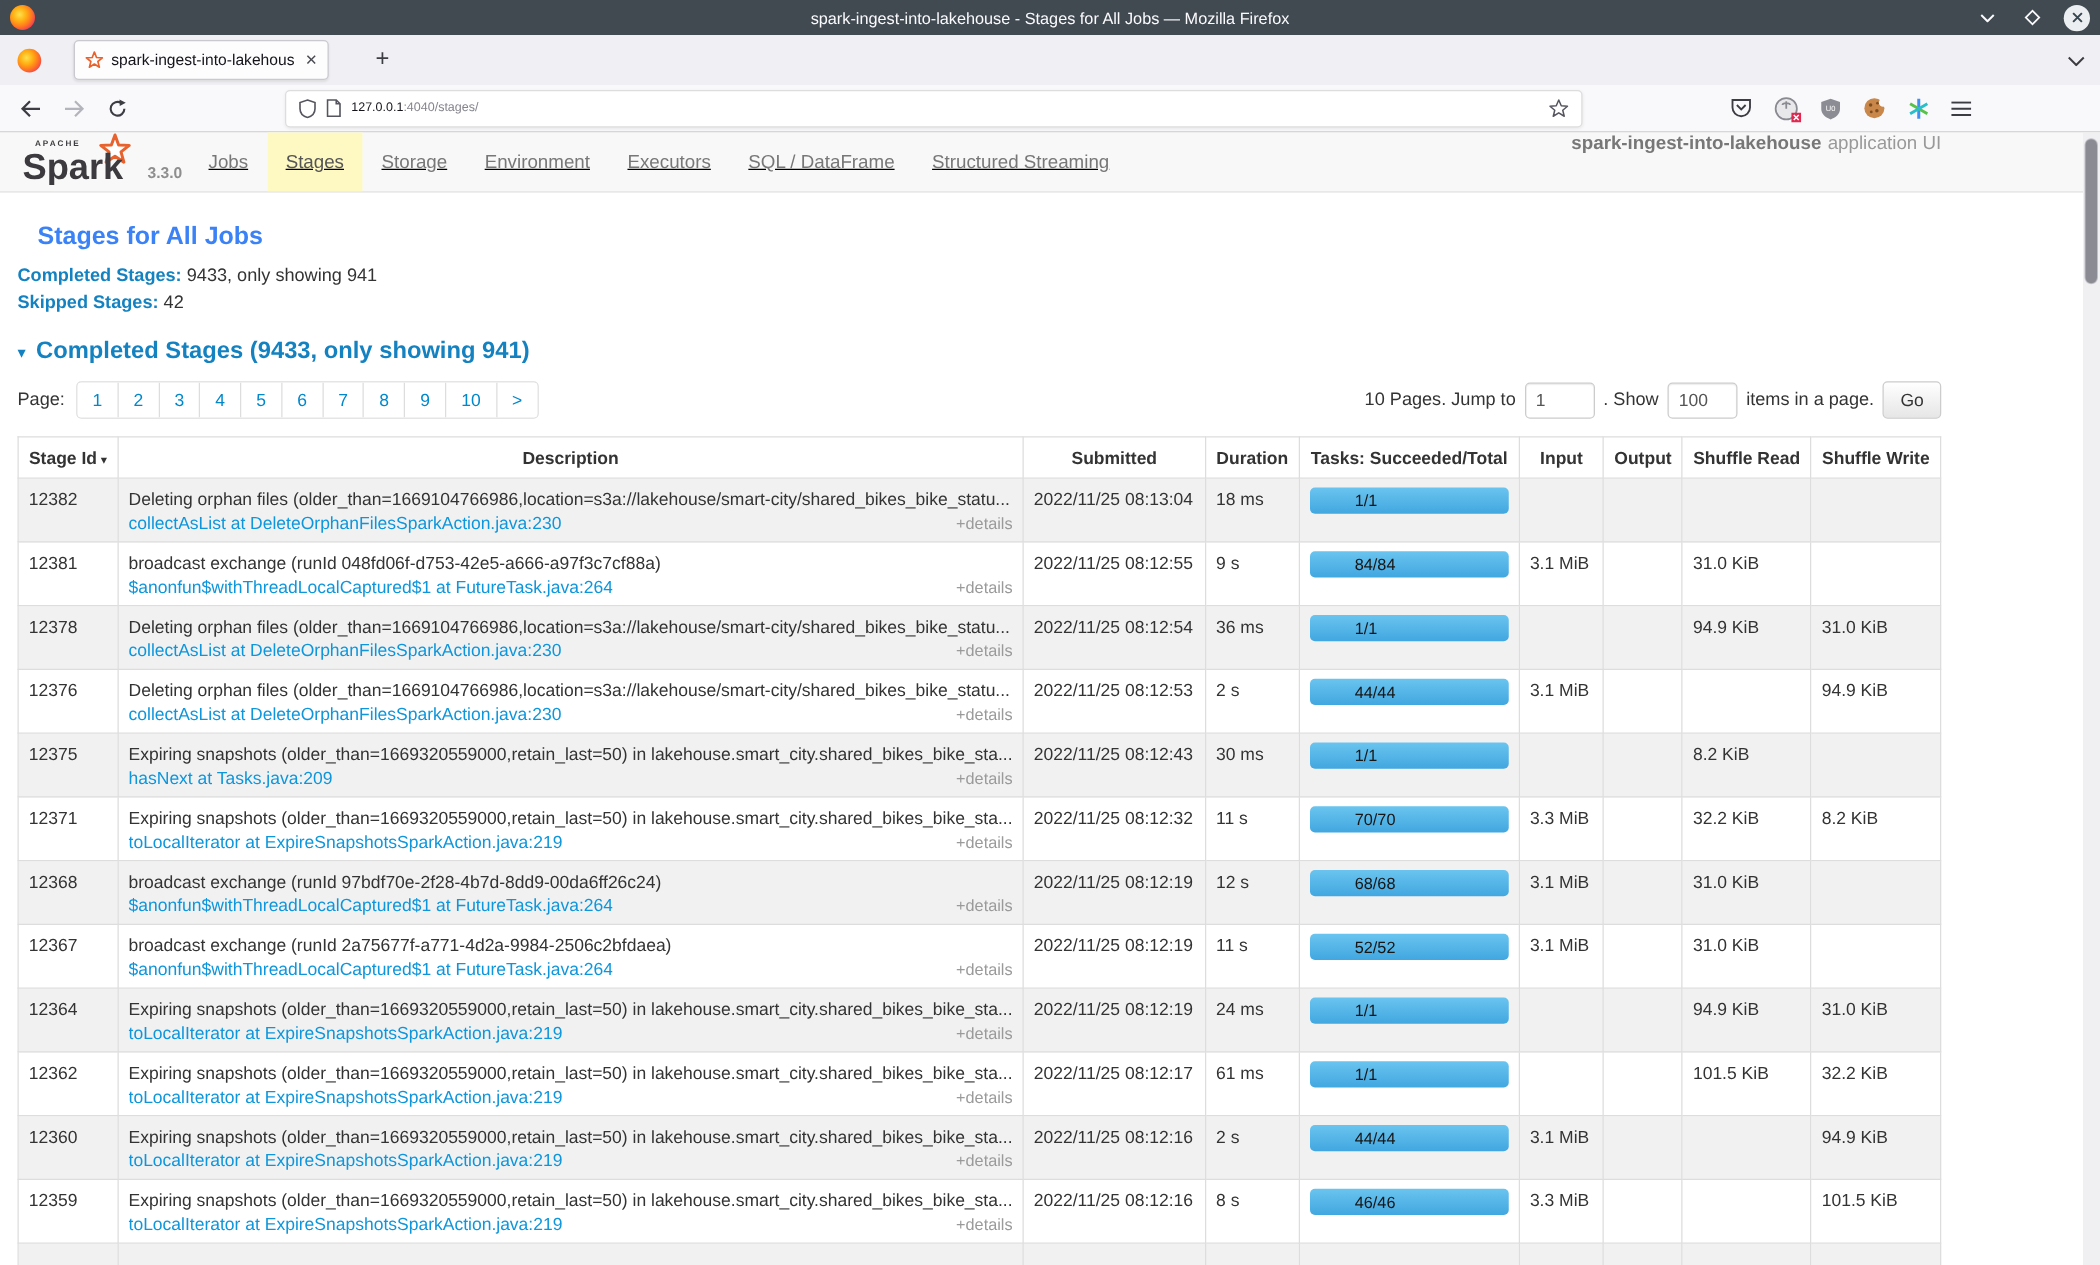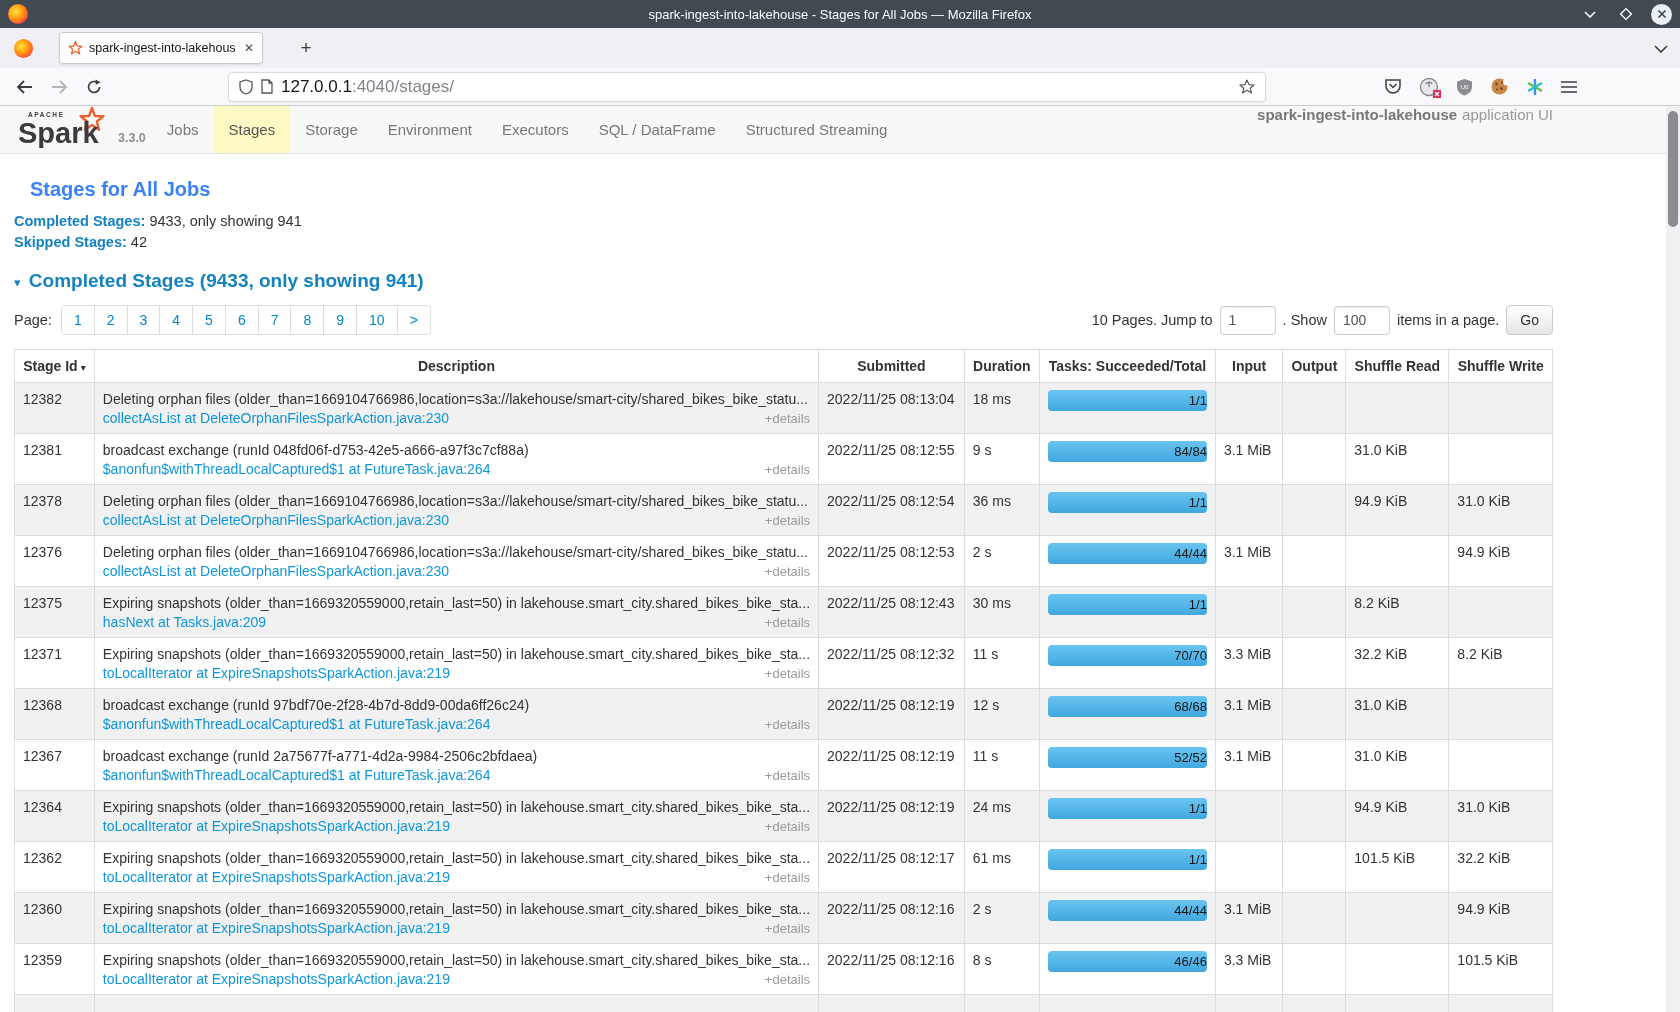--- a/index.html
+++ b/index.html
@@ -22,30 +22,30 @@
     display: flex; align-items: center; padding: 0 8px; gap: 6px; box-shadow: 0 1px 2px rgba(0,0,0,.08); }
   .tab-title { flex: 1; font-size: 12.5px; color: #15141a; white-space: nowrap; overflow: hidden; }
   .tab-close { color: #4a4a52; font-size: 12px; }
   .newtab-btn { font-size: 19px; color: #3c3c43; margin-left: 14px; width: 26px; text-align: center; }
   .alltabs-btn { position: absolute; right: 12px; }
 
   .toolbar { height: 38px; background: #f9f9fb; border-bottom: 1px solid #ccc; display: flex; align-items: center; padding: 0 10px; }
   .nav-btns { display: flex; align-items: center; gap: 18px; margin: 0 10px 0 6px; }
   .urlbar { flex: 0 0 1038px; height: 30px; margin-left: 116px; background: #fff; border: 1px solid #ddd; border-radius: 4px;
     display: flex; align-items: center; padding: 0 10px; gap: 8px; box-shadow: 0 1px 3px rgba(0,0,0,.07); }
-  .url-text { flex: 1; font-size: 17px; color: #15141a; }
+  .url-text { flex: 1; font-size: 10px; color: #15141a; }
   .url-text .url-dim { color: #84848c; }
   .toolbar-right { display: flex; align-items: center; gap: 17px; margin-left: 118px; }
 
   
   .spark-navbar { height: 48px; background: #f8f8f8; border-bottom: 1px solid #e2e2e2; display: flex; align-items: stretch; position: relative; }
   .brand { display: flex; align-items: flex-end; padding: 3px 6px 5px 14px; gap: 6px; }
   .brand-version { font-size: 12.5px; font-weight: bold; color: #8e8e8e; padding-bottom: 3px; }
   .spark-nav { display: flex; list-style: none; }
-  .spark-nav li { display: flex; }
+  .spark-nav li { display: flex; text-decoration: underline; }
   .spark-nav a { display: flex; align-items: center; padding: 0 15px; font-size: 15px; color: #777; text-decoration: none; }
   .spark-nav li.active a { background: #fef9c3; color: #555; }
   .app-label { position: absolute; right: 127px; top: 0; height: 48px; display: flex; font-size: 15px; color: #999; }
   .app-label b { color: #777; margin-right: 5px; }
 
   
   .container { width: 1539px; margin-left: 14px; }
   h1.page-title { font-size: 20px; font-weight: bold; color: #3b82f6; margin: 24px 16px 10px; }
   .stats { font-size: 14.5px; color: #333; line-height: 21px; }
   .stats .blue-label { color: #1482c0; font-weight: bold; }
@@ -71,21 +71,21 @@
   th.col-stageid { width: 82px; } th.col-desc { width: 674px; } th.col-submitted { width: 155px; }
   th.col-duration { width: 78px; } th.col-tasks { width: 187px; } th.col-input { width: 88px; }
   th.col-output { width: 62px; } th.col-sread { width: 106px; } th.col-swrite { width: 107px; }
   .sort-arrow { font-size: 10px; margin-left: 3px; }
   td .cell-line { line-height: 19px; padding-top: 2px; white-space: nowrap; }
   .desc-line1 { line-height: 19px; padding-top: 2px; white-space: nowrap; overflow: hidden; color: #333; }
   .desc-line2 { line-height: 19px; display: flex; justify-content: space-between; align-items: baseline; }
   .desc-link { color: #0e96dc; text-decoration: none; white-space: nowrap; overflow: hidden; }
   .details-toggle { color: #9a9a9a; font-size: 13px; cursor: pointer; }
   .progress-wrap { margin-top: 2px; height: 21px; border-radius: 4px; background: linear-gradient(#6ac4ef, #41a7e0);
-    text-align: right; font-size: 13px; color: #161616; line-height: 21px; padding-left: 36px; }
+    text-align: left; font-size: 13px; color: #161616; line-height: 21px; padding-left: 36px; }
   tr.filler td { height: 70px; }
 
   
   .scrollbar { position: fixed; right: 0; top: 106px; width: 14px; height: 906px; background: #f0f0f2; }
   .scroll-thumb { position: absolute; top: 5px; left: 2px; width: 10px; height: 116px; background: #8b8b94; border-radius: 5px; }
 
   .icon-svg { display: block; }
 </style>
 </head>
 <body>

